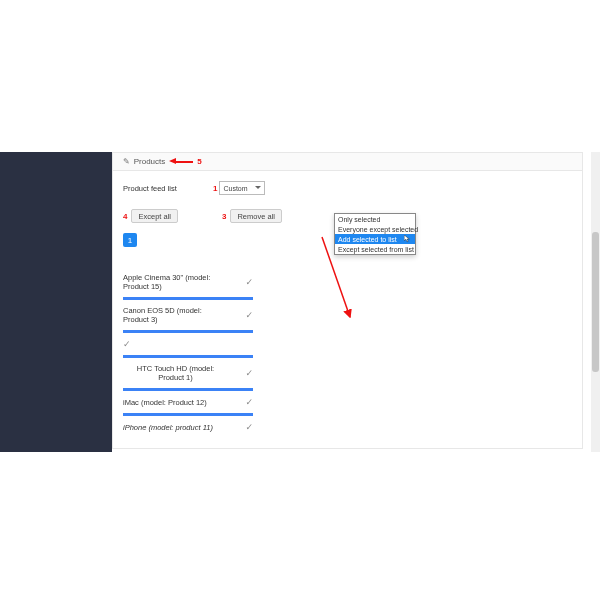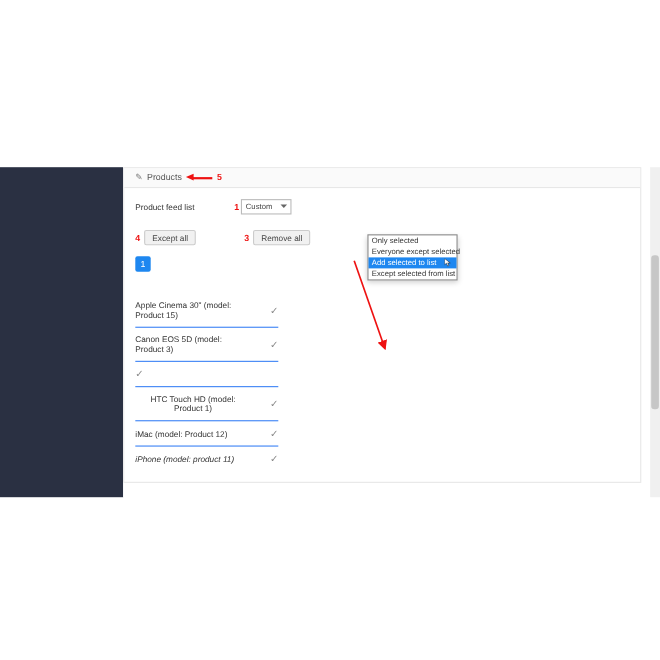--- a/index.html
+++ b/index.html
@@ -144,21 +144,21 @@
     color: #fff;
     font-size: 8px;
     border-radius: 2px;
     margin-top: 10px;
   }
   .prod-list { margin-top: 20px; }
   .prod-row {
     display: flex;
     align-items: center;
     padding: 6px 0;
-    border-top: 1px solid #3b82f6;
+    border-top: 3px solid #3b82f6;
     font-size: 7.5px;
     color: #333;
     width: 130px;
     justify-content: space-between;
   }
   .prod-row:first-child { border-top: none; }
   .check { color: #888; font-size: 9px; }
   .dropdown {
     position: absolute;
     z-index: 50;

